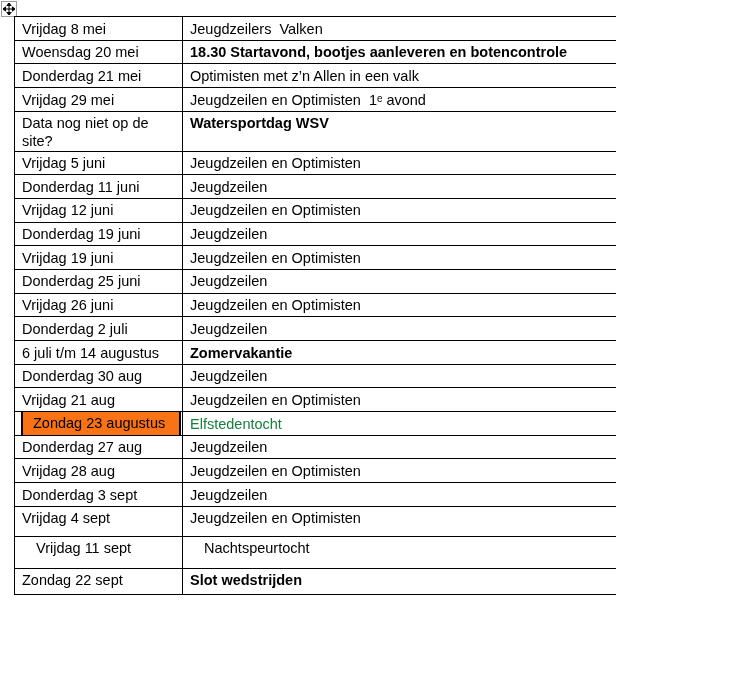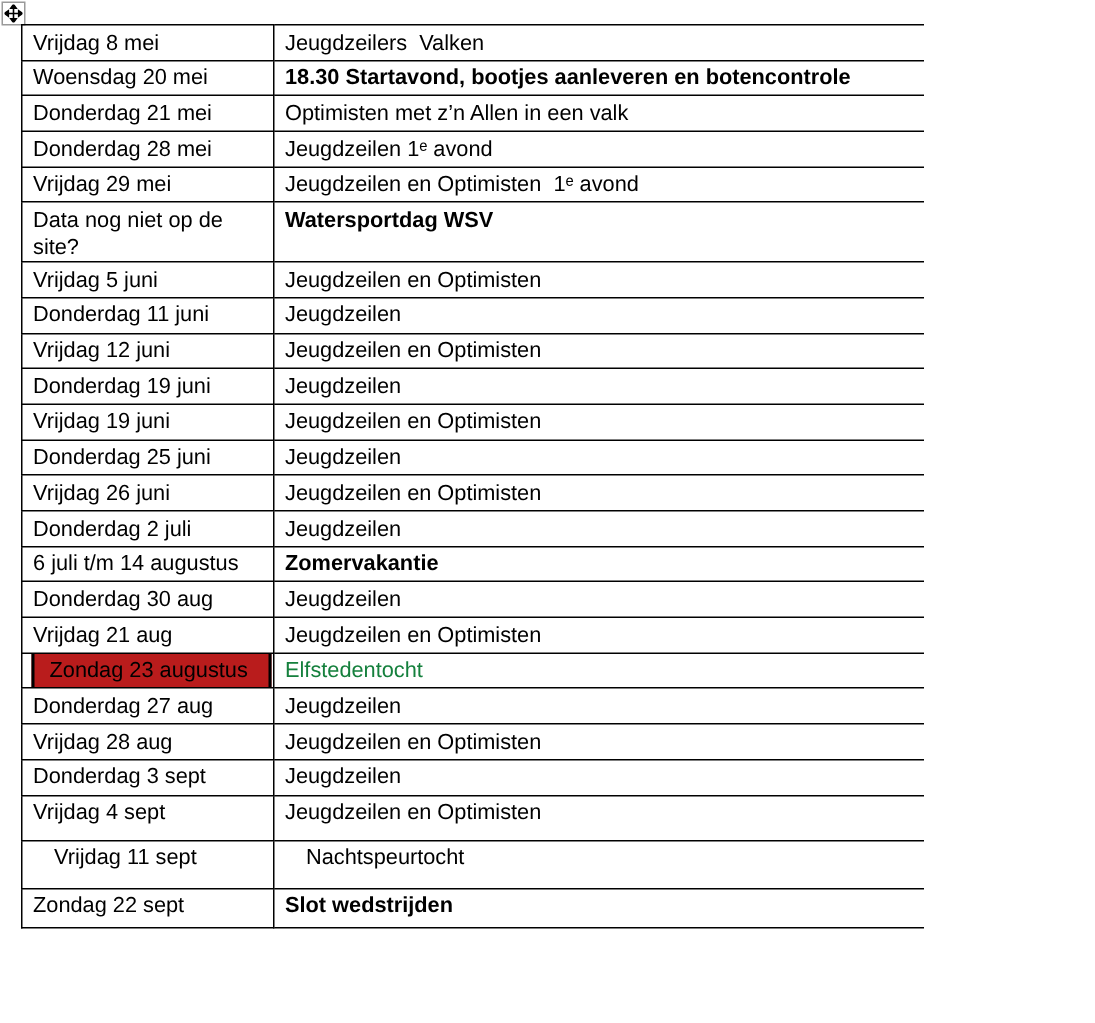--- a/index.html
+++ b/index.html
@@ -62,21 +62,21 @@
     position: relative;
     padding: 0;
   }
   .date-box {
     position: absolute;
     left: 6px;
     right: 1px;
     top: -2px;
     bottom: -2px;
     border: 2px solid #000000;
-    background: #b91c1c;
+    background: #f97316;
     display: flex;
     align-items: center;
     padding-left: 10px;
     white-space: pre-wrap;
   }
 
   
   .resize-handle {
     position: absolute;
     left: 691px;
@@ -119,24 +119,20 @@
         </tr>
         <tr>
           <td>Woensdag 20 mei</td>
           <td class="bold">18.30 Startavond, bootjes aanleveren en botencontrole</td>
         </tr>
         <tr>
           <td>Donderdag 21 mei</td>
           <td>Optimisten met z’n Allen in een valk</td>
         </tr>
         <tr>
-          <td>Donderdag 28 mei</td>
-          <td>Jeugdzeilen 1ᵉ avond</td>
-        </tr>
-        <tr>
           <td>Vrijdag 29 mei</td>
           <td>Jeugdzeilen en Optimisten  1ᵉ avond</td>
         </tr>
         <tr>
           <td>Data nog niet op de site?</td>
           <td class="bold">Watersportdag WSV</td>
         </tr>
         <tr>
           <td>Vrijdag 5 juni</td>
           <td>Jeugdzeilen en Optimisten</td>

